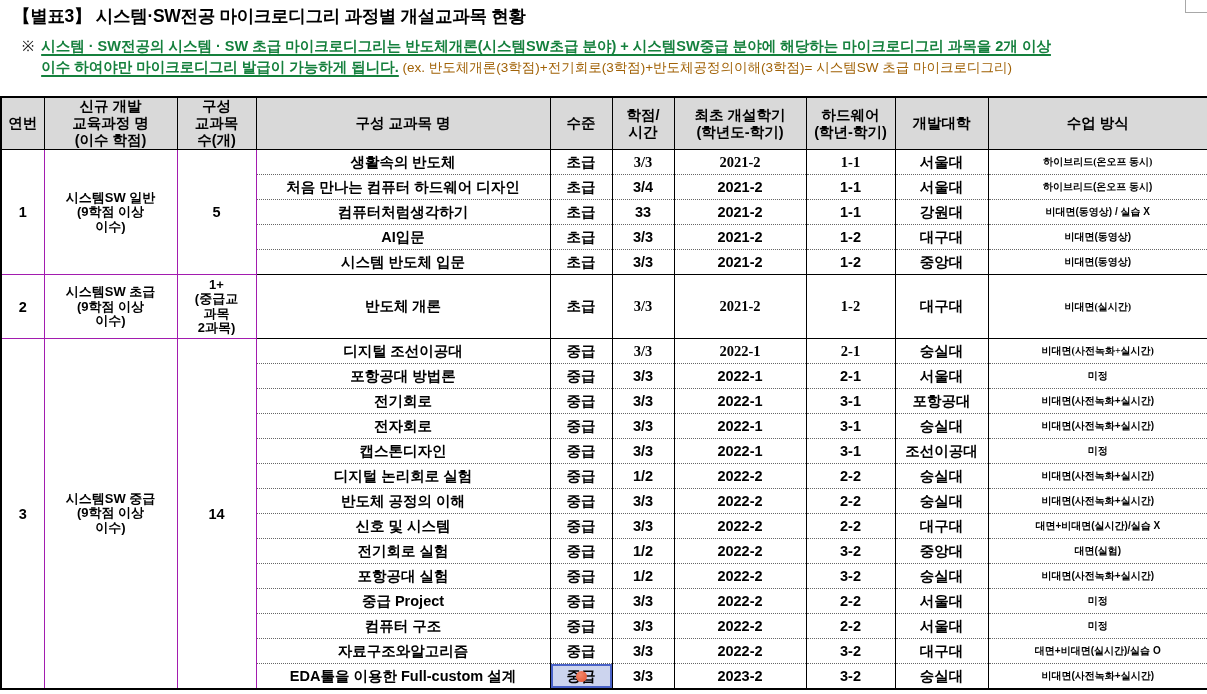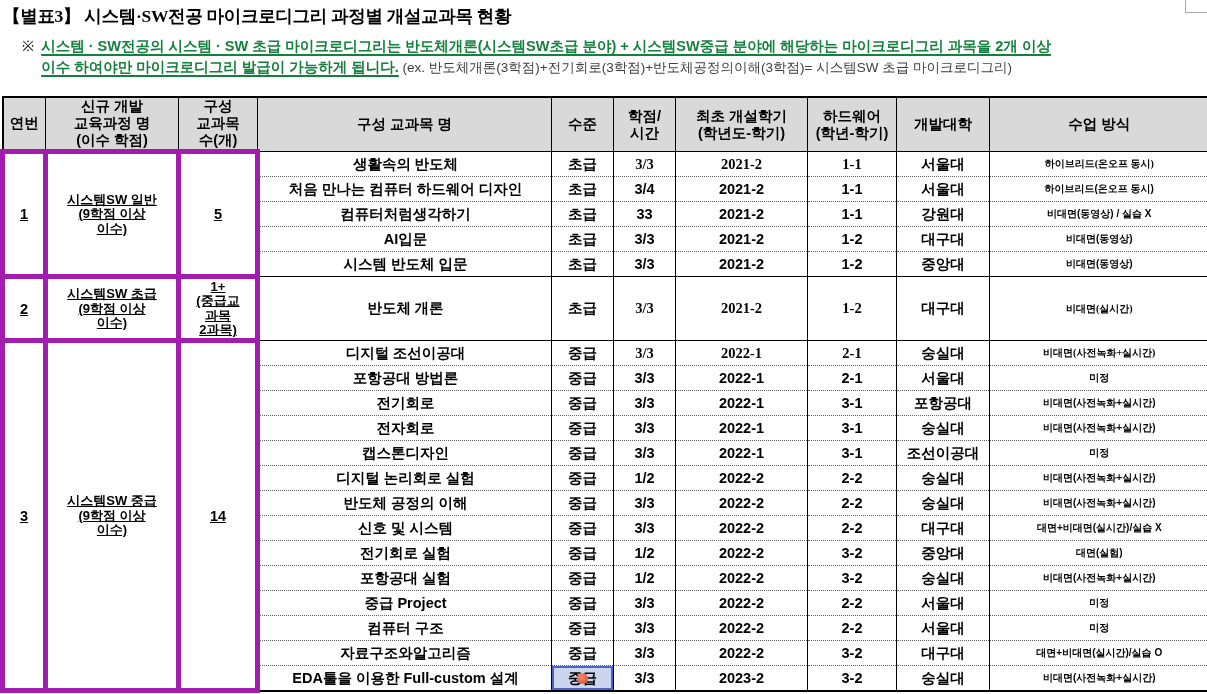--- a/index.html
+++ b/index.html
@@ -1,46 +1,46 @@
 <!DOCTYPE html>
 <html><head>
 <meta charset="utf-8">
 <style>
   html,body{margin:0;padding:0;}
   body{
     width:1207px;height:694px;position:relative;background:#ffffff;
     font-family:"Liberation Sans",sans-serif;overflow:hidden;color:#000;
   }
   .title{
-    position:absolute;left:3px;top:4px;
-    font-size:17.5px;font-weight:700;letter-spacing:-0.3px;white-space:nowrap;font-family:Liberation Serif, serif;
+    position:absolute;left:13px;top:4px;
+    font-size:17.5px;font-weight:700;letter-spacing:-0.3px;white-space:nowrap;
   }
   .note{
     position:absolute;left:22px;top:36px;width:1180px;
     display:flex;align-items:flex-start;
     font-size:14.5px;font-weight:700;line-height:1.45;
   }
   .note .marker{color:#111;margin-right:7px;font-weight:400;}
   .note .red{color:#15803d;text-decoration:underline;text-underline-offset:3px;text-decoration-thickness:1.5px;}
-  .note .black{color:#404040;font-weight:400;font-size:13.5px;text-decoration:none;}
+  .note .black{color:#a16207;font-weight:400;font-size:13.5px;text-decoration:none;}
   .corner-artifact{
     position:absolute;top:0;right:0;width:21px;height:12px;
     border-left:1px solid #a8a8a8;border-bottom:1px solid #a8a8a8;
   }
   table{
     position:absolute;left:0;top:96px;width:1207px;
     border-collapse:collapse;table-layout:fixed;border:2px solid #000;
   }
   th,td{overflow:hidden;text-align:center;vertical-align:middle;padding:0;}
   th{
     background:#d9d9d9;border:1px solid #000;
     font-size:14.5px;font-weight:700;line-height:1.18;white-space:pre-line;height:50px;
   }
   td{font-size:14.5px;font-weight:600;}
-  td.span-cell{border:5px solid #a21caf;white-space:pre-line;line-height:1.25;text-decoration:underline;}
+  td.span-cell{border:1px solid #a21caf;white-space:pre-line;line-height:1.25;}
   td.span-cell.small{font-size:13px;line-height:1.12;}
   tr.course{height:25px;}
   tr.tall{height:64px;}
   td.c{border-left:1px solid #000;border-right:1px solid #000;border-top:none;border-bottom:none;}
   tr.gstart td.c{border-top:1px solid #000;font-family:Liberation Serif, serif;}
   tr.sub td.c{border-top:1px dotted #666;}
   td.method{font-size:10px;}
   td.hl{
     background:#ccd4ee;
     box-shadow:inset 0 0 0 2px #4a63c8;

